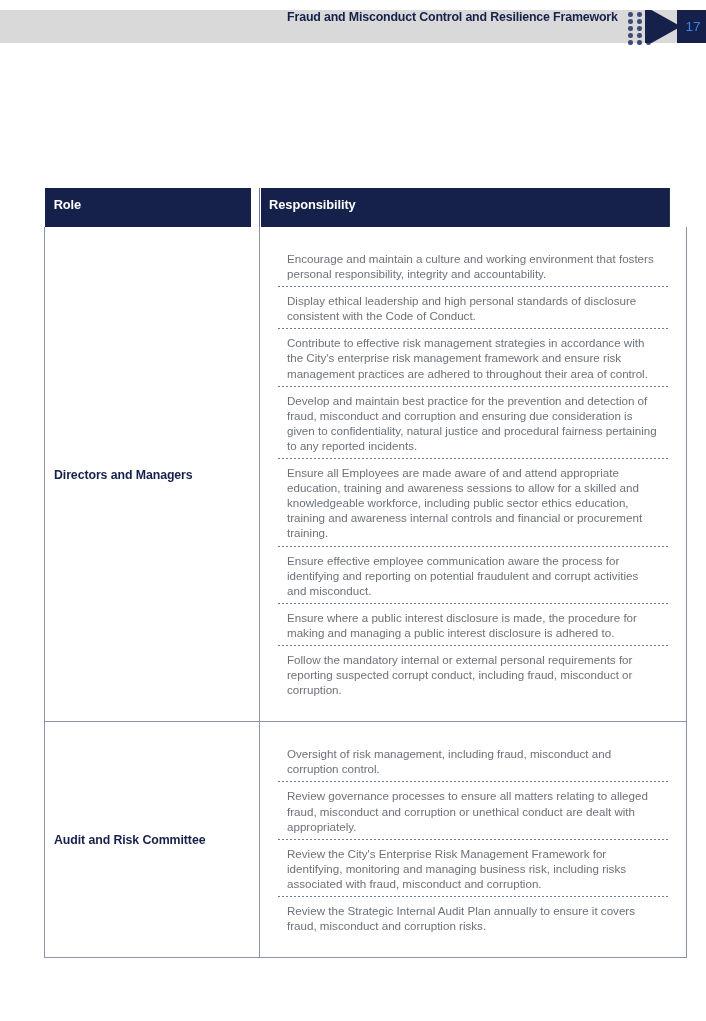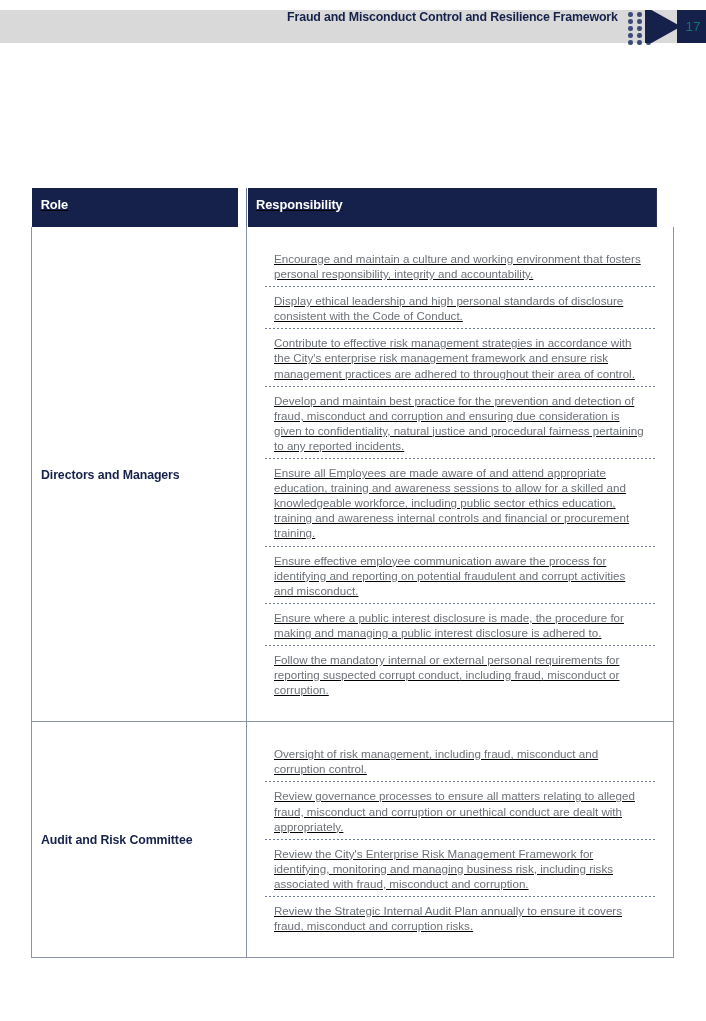--- a/index.html
+++ b/index.html
@@ -78,41 +78,40 @@
     width: 29px;
   }
   .page-number {
     position: absolute;
     left: 680px;
     top: 10px;
     width: 26px;
     height: 43px;
     line-height: 33px;
     text-align: center;
-    color: #0f766e;
+    color: #3b82f6;
     font-size: 13.5px;
     font-weight: normal;
   }
   .chevron-arrow {
     position: absolute;
     left: 645px;
     top: 10px;
     width: 36px;
     height: 33px;
     background: #16214b;
     clip-path: polygon(0 0, 18% 0, 100% 50%, 18% 100%, 0 100%);
   }
 
   
   .table-wrap {
     position: absolute;
-    left: 31px;
+    left: 44px;
     top: 188px;
     width: 642px;
-    text-decoration: underline;
   }
   table.resp-table {
     border-collapse: collapse;
     width: 642px;
     table-layout: fixed;
   }
   table.resp-table col.c-role   { width: 215px; }
   table.resp-table col.c-resp   { width: 427px; }
 
   .resp-table thead th {

